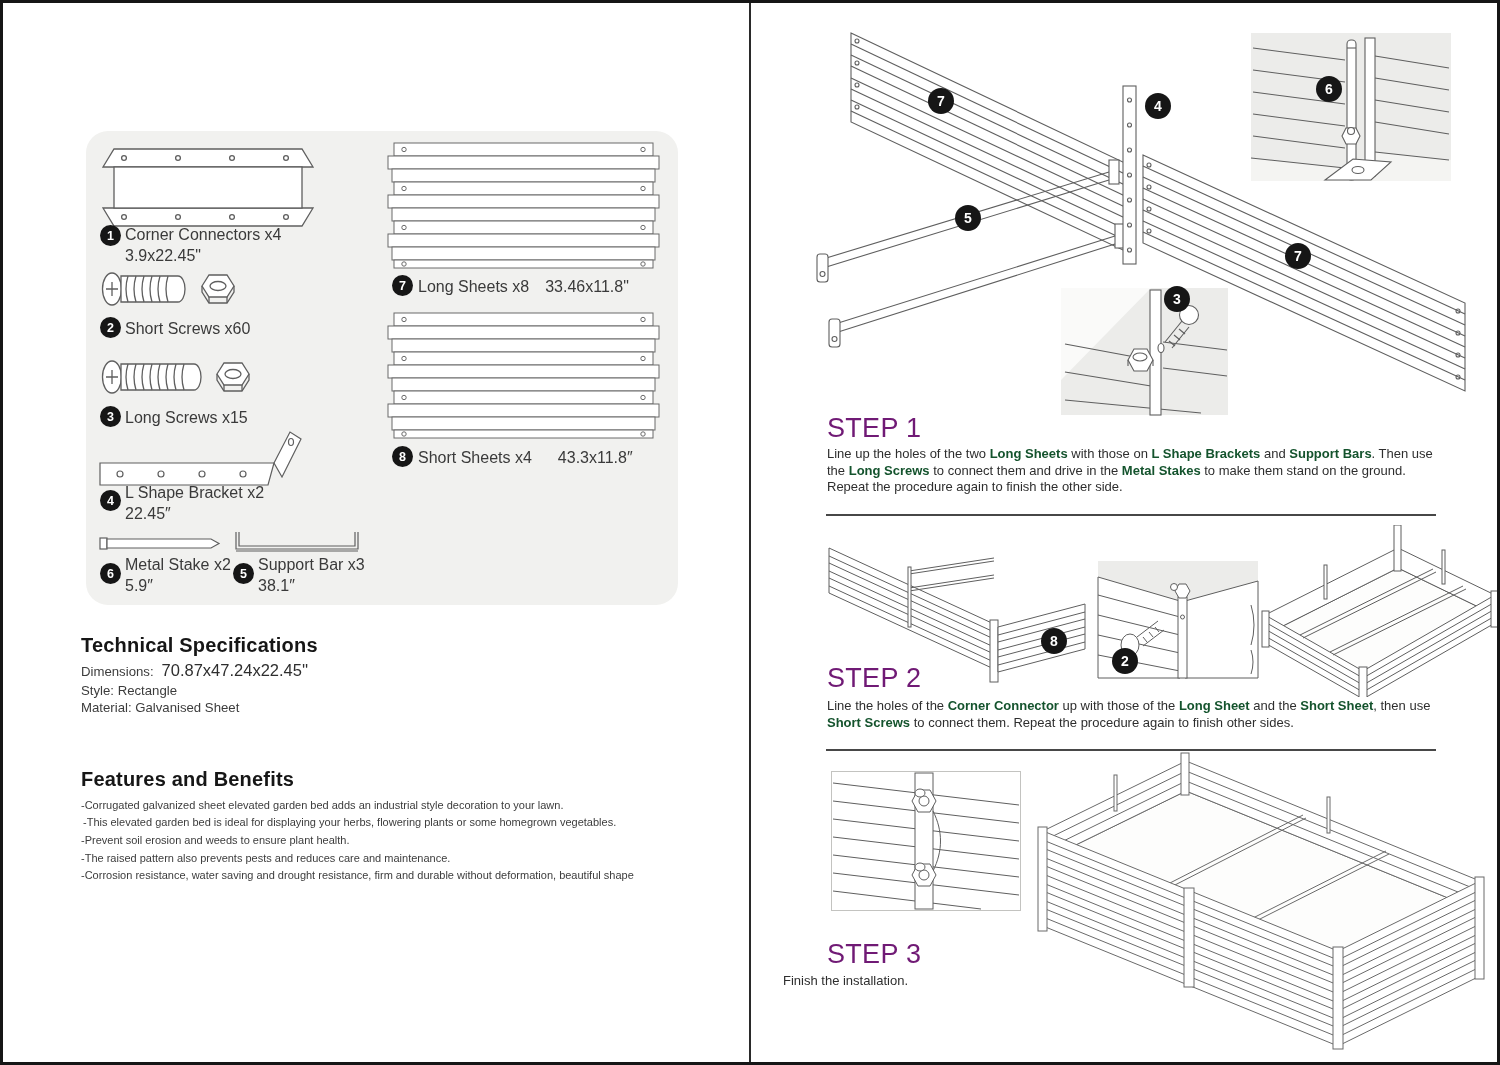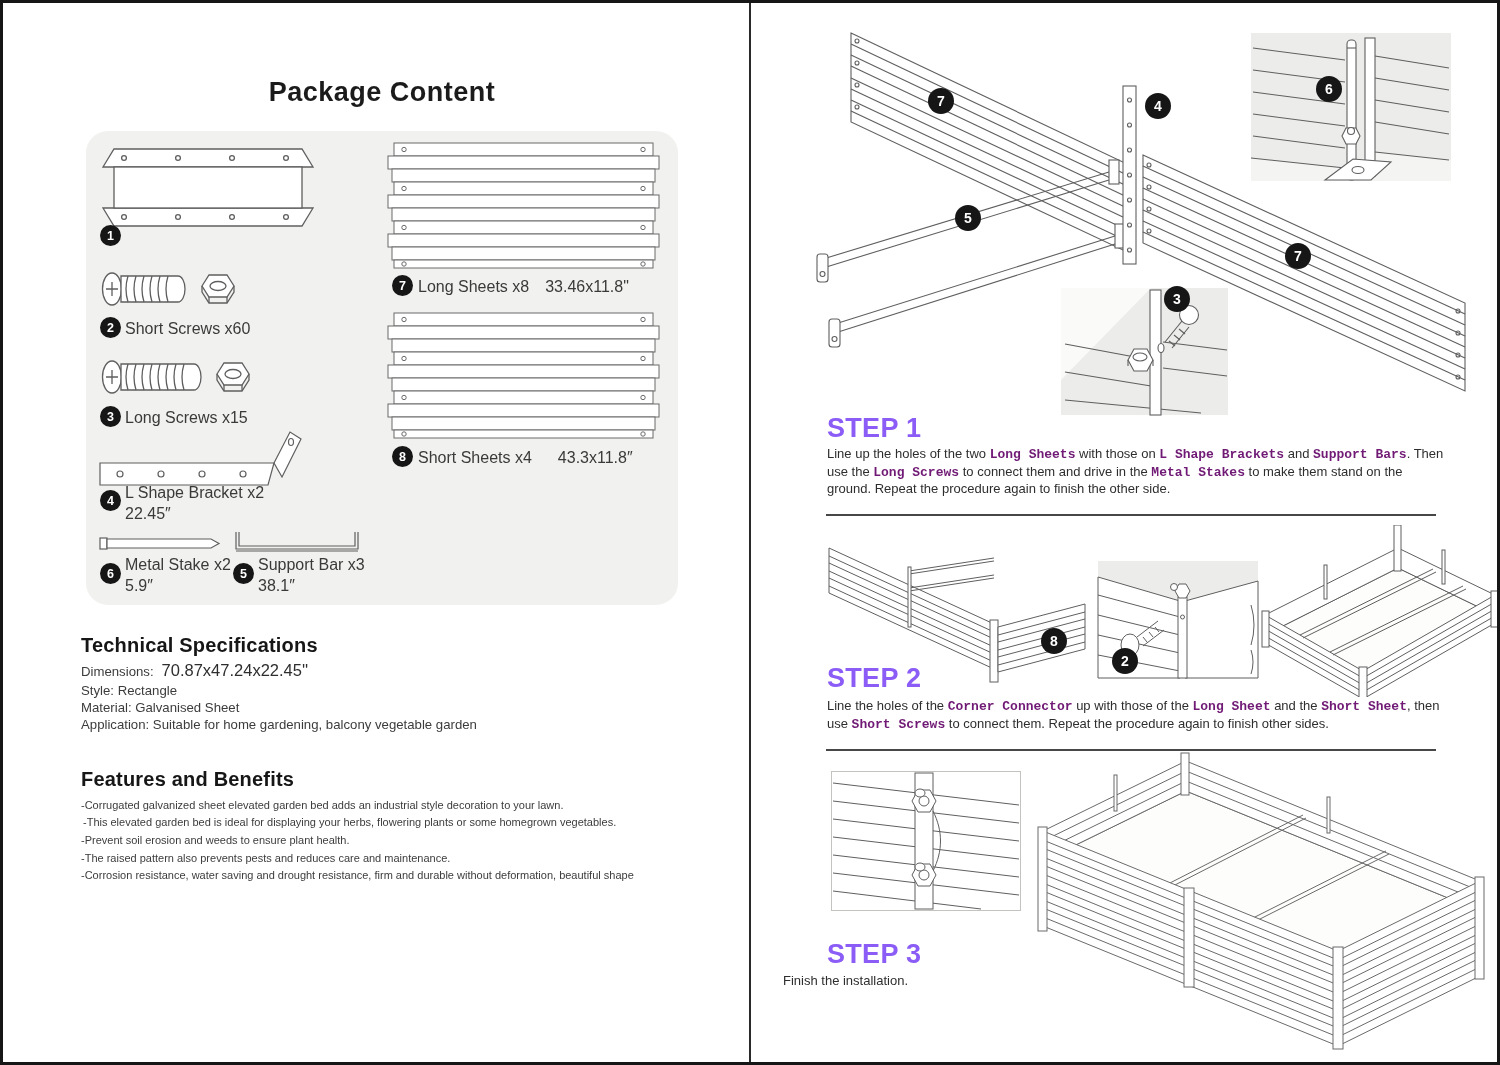--- a/index.html
+++ b/index.html
@@ -19,32 +19,31 @@
   .badge-l{position:absolute;width:26px;height:26px;border-radius:50%;background:#161616;color:#fff;
            display:flex;align-items:center;justify-content:center;font-size:14px;font-weight:bold;z-index:5;}
   .dim-gap{margin-left:16px;}
   .dim-gap2{margin-left:26px;}
   .sec-title{font-size:20px;font-weight:bold;color:#161616;letter-spacing:.2px;}
   .spec-line{font-size:13.2px;color:#3c3c3c;line-height:17px;white-space:nowrap;}
   .spec-line .dimval{font-size:16.5px;color:#2e2e2e;margin-left:8px;}
   .feat-line{font-size:11px;color:#3c3c3c;line-height:17.5px;white-space:nowrap;}
 
   
-  .step-title{font-size:27px;font-weight:bold;color:#8b5cf6;letter-spacing:.3px;}
+  .step-title{font-size:27px;font-weight:normal;color:#701a75;letter-spacing:.3px;}
   .step-text{font-size:13px;color:#2e2e2e;line-height:16.5px;}
-  .step-text b{color:#701a75;font-family:Liberation Mono, monospace;}
+  .step-text b{color:#14532d;}
   .rule{position:absolute;height:2px;background:#474747;}
   svg{display:block;}
 </style>
 </head>
 <body>
 
 <div class="sheet">
 
-  <div class="abs page-title">Package Content</div>
 
   <div class="abs package-box">
 
     <svg class="abs" style="left:12px;top:14px" width="225" height="85" viewBox="0 0 225 85">
       <g stroke="#5f5f5f" stroke-width="1.3" fill="#fff">
         <polygon points="16,4 204,4 215,22 5,22"></polygon>
         <polygon points="5,63 215,63 204,81 16,81"></polygon>
         <rect x="16" y="22" width="188" height="41"></rect>
         <g fill="none">
           <circle cx="26" cy="13" r="2.4"></circle>
@@ -52,20 +51,24 @@
             <circle cx="134" cy="13" r="2.4"></circle>
             <circle cx="188" cy="13" r="2.4"></circle>
           <circle cx="26" cy="72" r="2.4"></circle>
             <circle cx="80" cy="72" r="2.4"></circle>
             <circle cx="134" cy="72" r="2.4"></circle>
             <circle cx="188" cy="72" r="2.4"></circle>
         </g>
       </g>
     </svg>
     <div class="badge-s" style="left:14px;top:94px">1</div>
+    <div class="pitem" style="left:39px;top:93px">
+      <div>Corner Connectors x4</div>
+      <div>3.9x22.45"</div>
+    </div>
 
     <svg class="abs" style="left:12px;top:136px" width="150" height="44" viewBox="0 0 150 44">
       <g stroke="#5f5f5f" stroke-width="1.3" fill="#fff">
         <ellipse cx="14" cy="22" rx="9.5" ry="16"></ellipse>
         <path d="M14,15 L14,29 M8,22 L20,22" fill="none"></path>
         <path d="M23,9 H80 a7,13 0 0 1 0,26 H23 Z"></path>
         <g fill="none">
           <path d="M30,9 q-4,13 0,26"></path>
             <path d="M38,9 q-4,13 0,26"></path>
             <path d="M46,9 q-4,13 0,26"></path>
@@ -212,21 +215,20 @@
       <span>Short Sheets x4</span><span class="dim-gap2">43.3x11.8″</span>
     </div>
   </div>
 
   <div class="abs sec-title" style="left:78px;top:631px">Technical Specifications</div>
   <div class="abs spec-line" style="left:78px;top:659px">
     <span>Dimensions:</span><span class="dimval">70.87x47.24x22.45''</span>
   </div>
   <div class="abs spec-line" style="left:78px;top:679px">Style: Rectangle</div>
   <div class="abs spec-line" style="left:78px;top:696px">Material: Galvanised Sheet</div>
-  <div class="abs spec-line" style="left:78px;top:713px">Application: Suitable for home gardening, balcony vegetable garden</div>
 
   <div class="abs sec-title" style="left:78px;top:765px">Features and Benefits</div>
   <div class="abs feat-line" style="left:78px;top:794px">-Corrugated galvanized sheet elevated garden bed adds an industrial style decoration to your lawn.</div>
   <div class="abs feat-line" style="left:80px;top:811px">-This elevated garden bed is ideal for displaying your herbs, flowering plants or some homegrown vegetables.</div>
   <div class="abs feat-line" style="left:78px;top:829px">-Prevent soil erosion and weeds to ensure plant health.</div>
   <div class="abs feat-line" style="left:78px;top:864px">-Corrosion resistance, water saving and drought resistance, firm and durable without deformation, beautiful shape</div>
   <div class="abs feat-line" style="left:78px;top:847px">-The raised pattern also prevents pests and reduces care and maintenance.</div>
 
   <div class="divider"></div>
 

